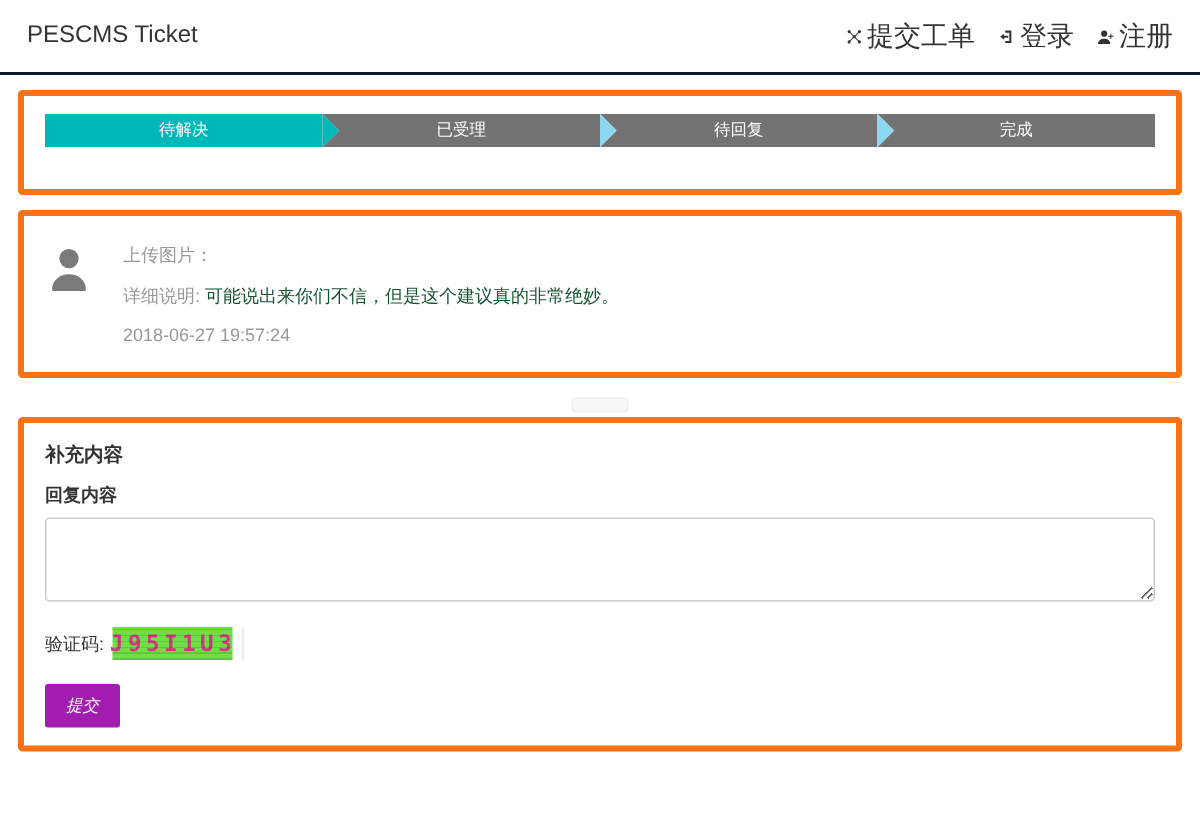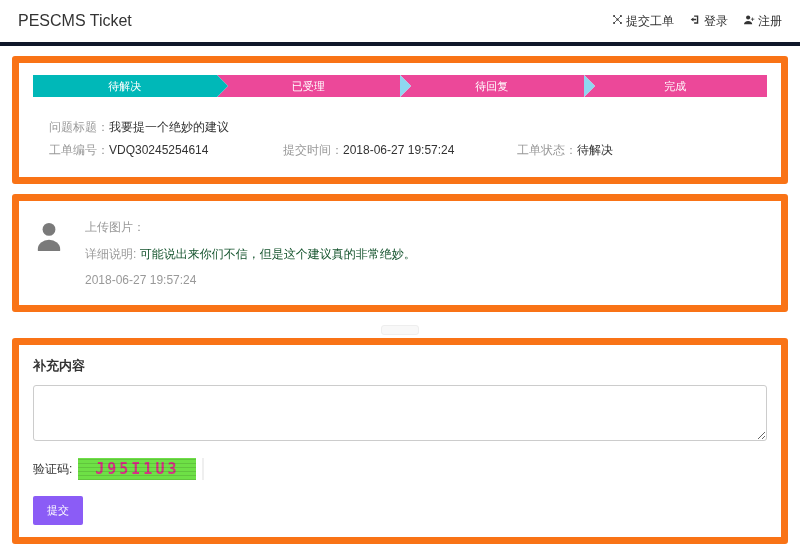--- a/index.html
+++ b/index.html
@@ -1,42 +1,42 @@
 <!DOCTYPE html>
 <html><head>
   <meta charset="utf-8">
   <style>
     * { margin: 0; padding: 0; box-sizing: border-box; }
     body { font-family: "Helvetica Neue", Arial, sans-serif; font-size: 12px; color: #333; background: #fff; }
     
     
-    .navbar { background: #fff; border-bottom: 4px solid #0f172a; padding: 12px 18px; display: flex; justify-content: space-between; align-items: center; }
+    .navbar { background: #fff; border-bottom: 2px solid #0f172a; padding: 12px 18px; display: flex; justify-content: space-between; align-items: center; }
     .brand { font-size: 16px; font-weight: normal; color: #333; }
     .nav-links { display: flex; gap: 16px; }
-    .nav-link { color: #333; text-decoration: none; display: flex; align-items: center; gap: 3px; font-size: 12px; }
+    .nav-link { color: #333; text-decoration: none; display: flex; align-items: center; gap: 3px; font-size: 18px; }
     .nav-link svg { width: 11px; height: 11px; fill: #333; }
     
     
     .container { padding: 10px 12px; }
-    .panel { background: #fff; border: 7px solid #f97316; border-radius: 3px; padding: 12px 14px; margin-bottom: 10px; }
+    .panel { background: #fff; border: 4px solid #f97316; border-radius: 3px; padding: 12px 14px; margin-bottom: 10px; }
     
     
     .steps { display: flex; margin-bottom: 16px; }
     .step { flex: 1; height: 22px; line-height: 22px; text-align: center; color: #fff; font-size: 11px; position: relative; }
     .step:not(:last-child)::after {
       content: ''; position: absolute; right: -11px; top: 0; width: 0; height: 0;
       border-top: 11px solid transparent; border-bottom: 11px solid transparent; z-index: 2;
     }
     .step:not(:first-child)::before {
       content: ''; position: absolute; left: 0; top: 0; width: 0; height: 0;
       border-top: 11px solid transparent; border-bottom: 11px solid transparent; border-left: 11px solid #fff; z-index: 1;
     }
     .step-active { background: #00b8b8; }
     .step-active::after { border-left: 11px solid #00b8b8; }
-    .step-inactive { background: #ec4899; }
+    .step-inactive { background: #737373; }
     .step-inactive::after { border-left: 11px solid #8ed7f0; }
     
     
     .info-block { padding: 6px 16px; }
     .info-row1 { margin-bottom: 6px; color: #999; font-size: 12px; }
     .info-row1 .val { color: #333; }
     .info-row2 { display: flex; color: #999; font-size: 12px; }
     .info-col { flex: 1; }
     .info-col .val { color: #333; }
     
@@ -54,25 +54,25 @@
     
     
     .sep { height: 16px; position: relative; }
     .sep::before { content: ''; position: absolute; left: 50%; top: 50%; transform: translate(-50%,-50%); width: 36px; height: 8px; background: #f8f8f8; border: 1px solid #eee; border-radius: 3px; }
     
     
     .form-label { font-size: 12px; font-weight: bold; margin-bottom: 6px; display: block; color: #333; }
     .textarea { width: 100%; height: 56px; border: 1px solid #ccc; border-radius: 3px; padding: 6px; font-family: inherit; font-size: 12px; resize: vertical; }
     .captcha-row { display: flex; align-items: center; gap: 6px; margin-top: 14px; margin-bottom: 16px; }
     .captcha-label { font-size: 12px; color: #333; }
-    .captcha-img { display: inline-flex; align-items: center; justify-content: center; width: 118px; height: 22px; background: #6ee046; position: relative; font-family: monospace; font-size: 15px; font-weight: bold; color: #d63384; letter-spacing: 3px; }
+    .captcha-img { display: inline-flex; align-items: center; justify-content: center; width: 80px; height: 22px; background: #6ee046; position: relative; font-family: monospace; font-size: 15px; font-weight: bold; color: #d63384; letter-spacing: 3px; }
     .captcha-img::after { content:''; position:absolute; inset:0; background: repeating-linear-gradient(0deg, rgba(0,0,0,0.12) 0 1px, transparent 1px 4px); }
     .hidden-input { border: 1px solid #ccc; height: 22px; width: 1px; opacity: 0.3; }
     
-    .btn-submit { background: #8b5cf6; color: #fff; border: none; padding: 7px 14px; font-size: 11px; border-radius: 2px; cursor: pointer; }
+    .btn-submit { background: #a21caf; color: #fff; border: none; padding: 7px 14px; font-size: 11px; border-radius: 2px; cursor: pointer; font-style: italic; }
   </style>
 </head>
 <body>
 
 <div class="navbar">
   <div class="brand">PESCMS Ticket</div>
   <div class="nav-links">
     <a class="nav-link" href="#">
       <span><svg viewBox="0 0 16 16">
             <circle cx="3" cy="3" r="1.5"></circle>
@@ -102,36 +102,20 @@
 
 <div class="container">
 
   <div class="panel">
     <div class="steps">
       <div class="step step-active">待解决</div>
       <div class="step step-inactive">已受理</div>
       <div class="step step-inactive">待回复</div>
       <div class="step step-inactive">完成</div>
     </div>
-    <div class="info-block">
-      <div class="info-row1">
-        <span>问题标题：</span><span class="val">我要提一个绝妙的建议</span>
-      </div>
-      <div class="info-row2">
-        <div class="info-col">
-          <span>工单编号：</span><span class="val">VDQ30245254614</span>
-        </div>
-        <div class="info-col">
-          <span>提交时间：</span><span class="val">2018-06-27 19:57:24</span>
-        </div>
-        <div class="info-col">
-          <span>工单状态：</span><span class="val">待解决</span>
-        </div>
-      </div>
-    </div>
   </div>
 
   <div class="panel">
     <div class="message">
       <div class="avatar">
         <svg viewBox="0 0 40 40">
             <circle cx="20" cy="13" r="8" fill="#7a7a7a"></circle>
             <ellipse cx="20" cy="38" rx="14" ry="12" fill="#7a7a7a"></ellipse>
           </svg>
       </div>
@@ -142,20 +126,21 @@
         </div>
         <div class="msg-time">2018-06-27 19:57:24</div>
       </div>
     </div>
   </div>
 
   <div class="sep"></div>
 
   <div class="panel">
     <div class="section-title">补充内容</div>
+    <label class="form-label">回复内容</label>
     <textarea class="textarea" style=""></textarea>
     <div class="captcha-row">
       <span class="captcha-label">验证码:</span>
       <span class="captcha-img">J95I1U3</span>
       <input class="hidden-input" type="text" style="">
     </div>
     <button class="btn-submit">提交</button>
   </div>
 
 </div>

